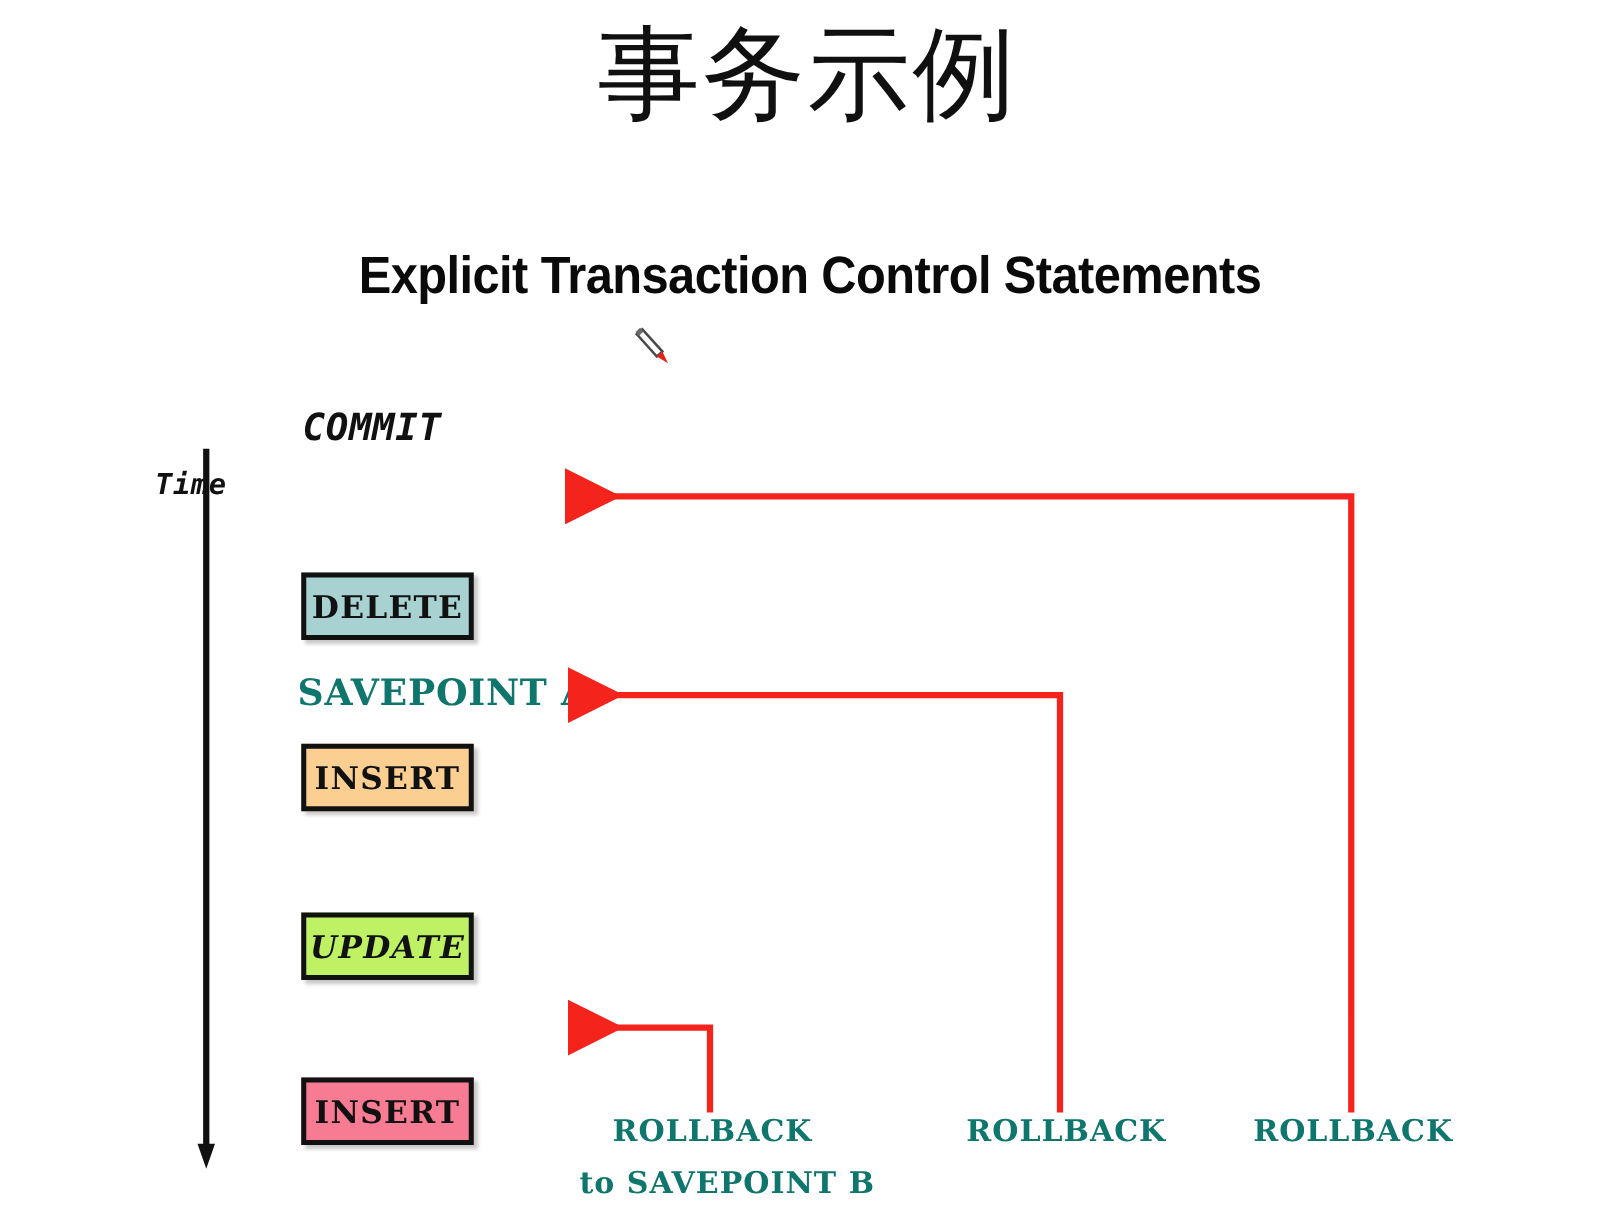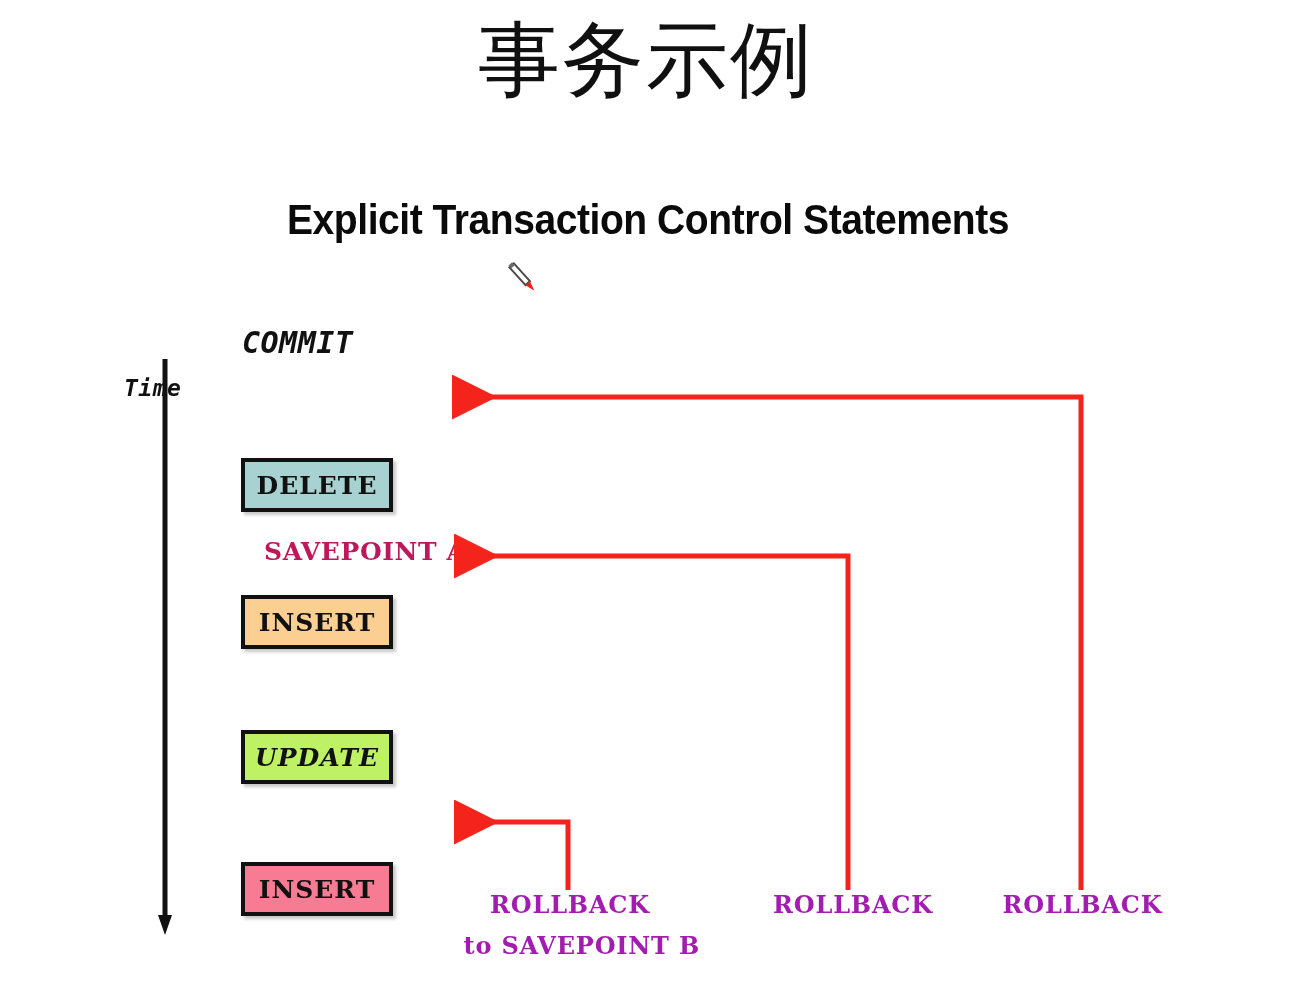--- a/index.html
+++ b/index.html
@@ -103,33 +103,32 @@
     font-family: "Liberation Sans", sans-serif;
     font-weight: bold;
     font-size: 30px;
     letter-spacing: -0.3px;
     color: #0a0a0a;
   }
   .savepoint-label {
     position: absolute;
     font-family: "DejaVu Serif", "Liberation Serif", serif;
     font-weight: bold;
-    font-size: 25px;
+    font-size: 29px;
     letter-spacing: 0.6px;
-    color: #be185d;
-    white-space: nowrap;
-    margin-left: 26px;
+    color: #0f766e;
+    white-space: nowrap;
   }
   .sp-a { left: 238px; top: 537px; }
   .sp-b { left: 238px; top: 807px; }
 
   
   .stmt-box {
     position: absolute;
-    width: 152px;
+    width: 138px;
     height: 54px;
     border: 4px solid #111111;
     box-sizing: border-box;
     display: flex;
     align-items: center;
     justify-content: center;
     font-family: "DejaVu Serif", "Liberation Serif", serif;
     font-weight: bold;
     font-size: 25px;
     letter-spacing: 1px;
@@ -150,21 +149,21 @@
     pointer-events: none;
   }
 
   
   .rollback-caption {
     position: absolute;
     font-family: "DejaVu Serif", "Liberation Serif", serif;
     font-weight: bold;
     font-size: 24px;
     letter-spacing: 0.8px;
-    color: #a21caf;
+    color: #0f766e;
     white-space: nowrap;
     text-align: center;
   }
   .rollback-caption .line1 { display: block; }
   .rollback-caption .line2 { display: block; margin-top: 12px; text-align: right; }
   .rb-1 { left: 440px; top: 890px; width: 260px; }
   .rb-2 { left: 723px; top: 890px; width: 260px; }
   .rb-3 { left: 970px; top: 890px; width: 225px; }
 </style>
 </head>

